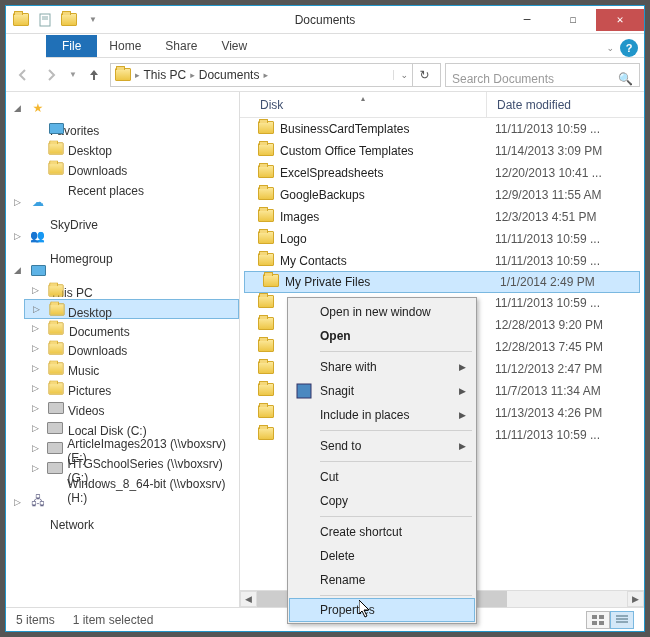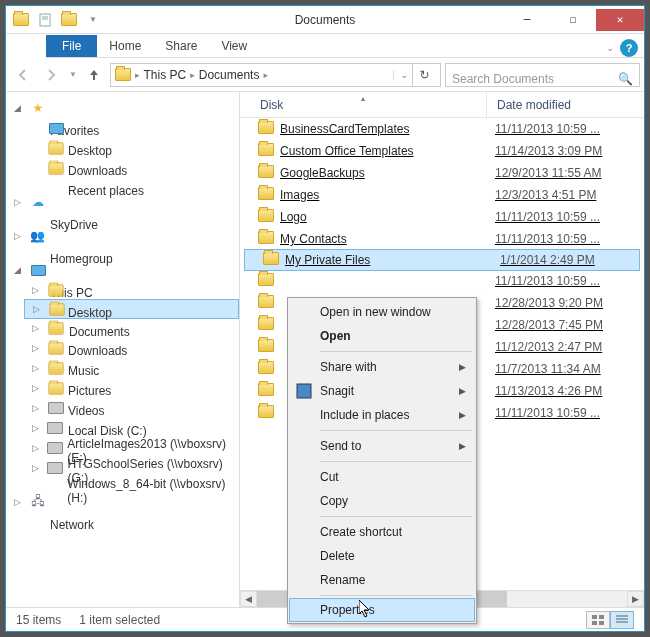--- a/index.html
+++ b/index.html
@@ -34,21 +34,21 @@
 .np-row .exp { width: 12px; color: #777; font-size: 9px; }
 .np-row .icon { width: 16px; height: 16px; display: flex; align-items: center; justify-content: center; }
 .np-row .label { color: #333; margin-top: 45px; }
 .np-sub { padding-left: 18px; }
 .content { flex: 1; display: flex; flex-direction: column; position: relative; background: #fff; min-width: 0; }
 .header-row { height: 26px; border-bottom: 1px solid #e5e5e5; display: flex; align-items: center; color: #405070; }
 .col-name { width: 247px; padding-left: 20px; border-right: 1px solid #e5e5e5; height: 100%; display: flex; align-items: center; position: relative; }
 .col-date { flex: 1; padding-left: 10px; height: 100%; display: flex; align-items: center; }
 .sort-arrow { position: absolute; left: 50%; top: 2px; transform: translateX(-50%); font-size: 8px; color: #777; }
 .file-list { flex: 1; position: relative; white-space: nowrap; }
-.file-row { display: flex; align-items: center; height: 22px; text-decoration: underline; }
+.file-row { display: flex; align-items: center; height: 22px; }
 .file-row.sel { background: #cce8ff; border: 1px solid #7ab8e0; margin: -1px 4px; }
 .file-row .icon { width: 16px; margin-left: 18px; margin-right: 6px; height: 16px; }
 .file-row .name { width: 205px; color: #222; }
 .file-row .date { color: #555; padding-left: 10px; }
 .folder-icon { width: 16px; height: 13px; background: linear-gradient(#fce89a, #edc646); border: 1px solid #d4a92a; border-radius: 1px; position: relative; }
 .folder-icon::before { content: ""; position: absolute; top: -3px; left: 0; width: 7px; height: 3px; background: #f5d87a; border: 1px solid #d4a92a; border-bottom: none; border-radius: 1px 1px 0 0; }
 .scrollbar-h { height: 17px; background: #f0f0f0; border-top: 1px solid #ddd; display: flex; }
 .sb-btn { width: 17px; display: flex; align-items: center; justify-content: center; color: #666; font-size: 9px; background: #f0f0f0; border: 1px solid #ddd; }
 .sb-track { flex: 1; position: relative; }
 .sb-thumb { position: absolute; left: 0; width: 250px; top: 0; bottom: 0; background: #cdcdcd; }
@@ -303,20 +303,27 @@
             <div class="icon">
               <div class="folder-icon"></div>
             </div>
             <span class="name">Custom Office Templates</span>
             <span class="date">11/14/2013 3:09 PM</span>
           </div>
           <div class="file-row">
             <div class="icon">
               <div class="folder-icon"></div>
             </div>
+            <span class="name">ExcelSpreadsheets</span>
+            <span class="date">12/20/2013 10:41 ...</span>
+          </div>
+          <div class="file-row">
+            <div class="icon">
+              <div class="folder-icon"></div>
+            </div>
             <span class="name">GoogleBackups</span>
             <span class="date">12/9/2013 11:55 AM</span>
           </div>
           <div class="file-row">
             <div class="icon">
               <div class="folder-icon"></div>
             </div>
             <span class="name">Images</span>
             <span class="date">12/3/2013 4:51 PM</span>
           </div>
@@ -395,21 +402,21 @@
         <div class="sb-btn">◀</div>
         <div class="sb-track">
             <div class="sb-thumb"></div>
           </div>
         <div class="sb-btn">▶</div>
       </div>
     </div>
   </div>
 
   <div class="statusbar">
-    <span>15 items</span>
+    <span>5 items</span>
     <span>1 item selected</span>
     <div class="viewbtns">
       <div class="viewbtn">
           <svg width="12" height="10">
             <rect x="0" y="0" width="5" height="4" fill="#888"></rect>
             <rect x="7" y="0" width="5" height="4" fill="#888"></rect>
             <rect x="0" y="6" width="5" height="4" fill="#888"></rect>
             <rect x="7" y="6" width="5" height="4" fill="#888"></rect>
           </svg>
         </div>

